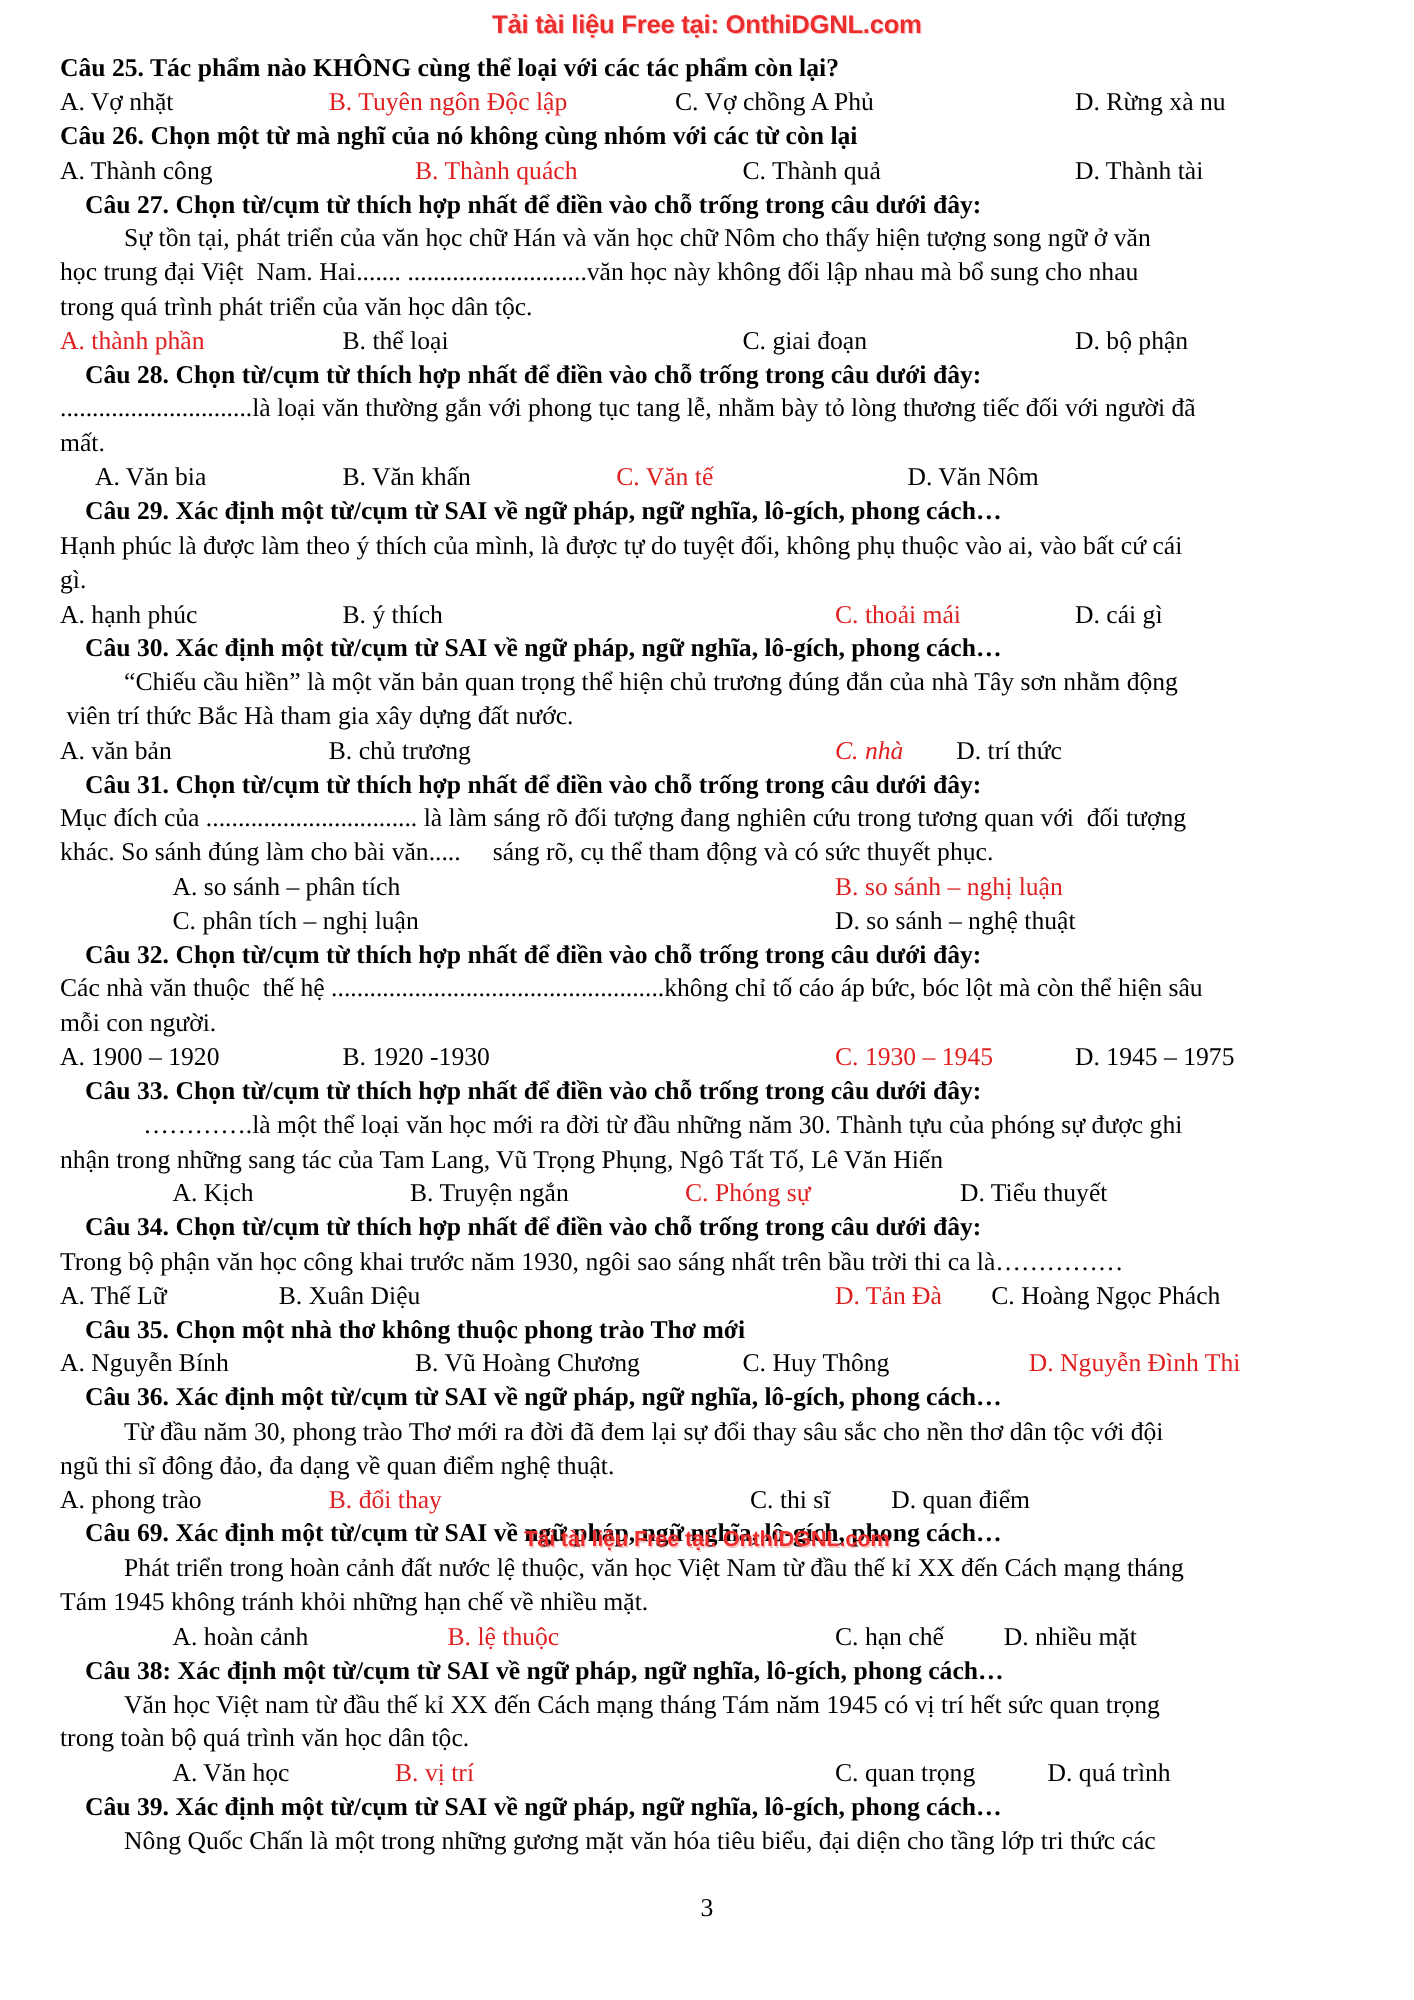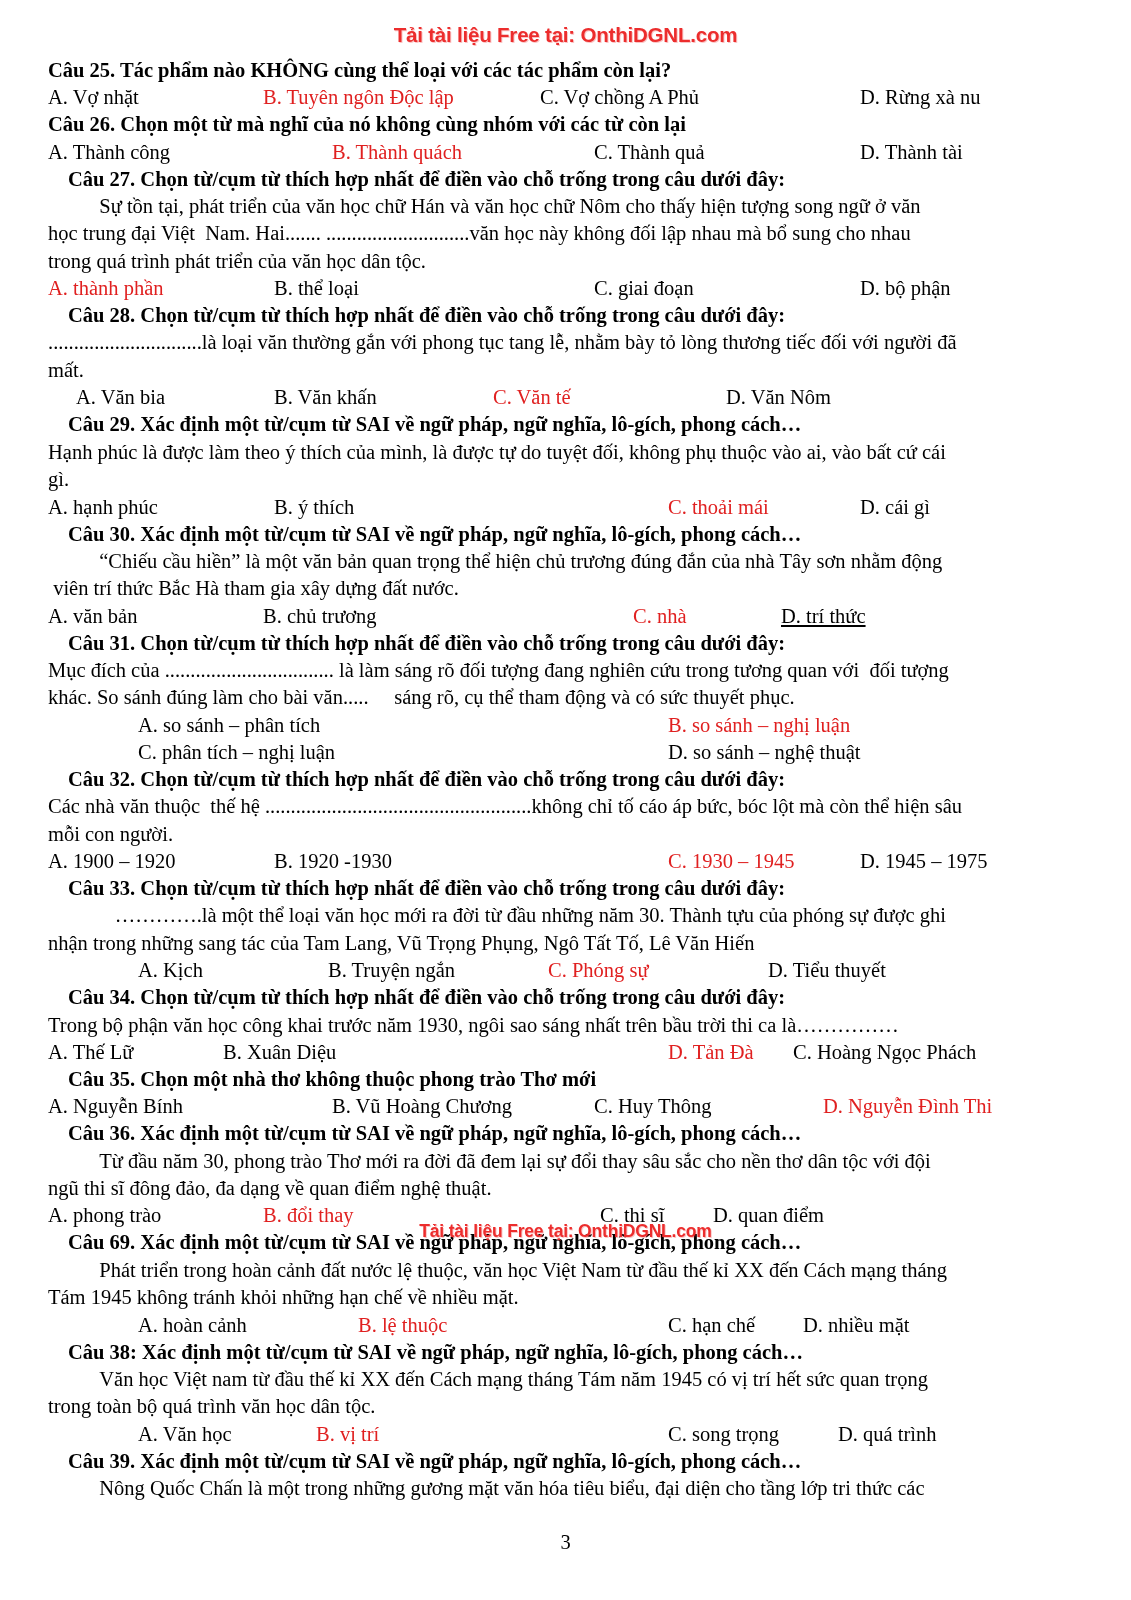--- a/index.html
+++ b/index.html
@@ -14,21 +14,21 @@
     color: #000000;
     overflow: hidden;
     position: relative;
   }
 
   .page {
     position: relative;
     width: 1131px;
     height: 1256px;
     box-sizing: border-box;
-    padding: 15px 48px;
+    padding: 0 48px;
     border-radius: 16px;
   }
 
   
   .wm {
     text-align: center;
     font-family: "Liberation Sans", "DejaVu Sans", sans-serif;
     font-weight: bold;
     color: #ec2d2d;
     letter-spacing: -0.2px;
@@ -117,21 +117,21 @@
       <div>
         <div class="q-head indent">Câu 29. Xác định một từ/cụm từ SAI về ngữ pháp, ngữ nghĩa, lô-gích, phong cách…</div>
         <div class="body-line">Hạnh phúc là được làm theo ý thích của mình, là được tự do tuyệt đối, không phụ thuộc vào ai, vào bất cứ cái</div>
         <div class="body-line">gì.</div>
         <div class="ans-row"><span class="ans" style="left: 0px;">A. hạnh phúc</span><span class="ans" style="left: 226px;">B. ý thích</span><span class="ans red" style="left: 620px;">C. thoải mái</span><span class="ans" style="left: 812px;">D. cái gì</span></div>
       </div>
       <div>
         <div class="q-head indent">Câu 30. Xác định một từ/cụm từ SAI về ngữ pháp, ngữ nghĩa, lô-gích, phong cách…</div>
         <div class="body-line">          “Chiếu cầu hiền” là một văn bản quan trọng thể hiện chủ trương đúng đắn của nhà Tây sơn nhằm động</div>
         <div class="body-line"> viên trí thức Bắc Hà tham gia xây dựng đất nước.</div>
-        <div class="ans-row"><span class="ans" style="left: 0px;">A. văn bản</span><span class="ans" style="left: 215px;">B. chủ trương</span><span class="ans red" style="left: 585px;">C. nhà</span><span class="ans" style="left: 733px; text-decoration: underline;">D. trí thức</span></div>
+        <div class="ans-row"><span class="ans" style="left: 0px;">A. văn bản</span><span class="ans" style="left: 215px;">B. chủ trương</span><span class="ans red" style="left: 620px; font-style: italic;">C. nhà</span><span class="ans" style="left: 717px;">D. trí thức</span></div>
       </div>
       <div>
         <div class="q-head indent">Câu 31. Chọn từ/cụm từ thích hợp nhất để điền vào chỗ trống trong câu dưới đây:</div>
         <div class="body-line">Mục đích của ................................. là làm sáng rõ đối tượng đang nghiên cứu trong tương quan với  đối tượng</div>
         <div class="body-line">khác. So sánh đúng làm cho bài văn.....     sáng rõ, cụ thể tham động và có sức thuyết phục.</div>
         <div class="ans-row"><span class="ans" style="left: 90px;">A. so sánh – phân tích</span><span class="ans red" style="left: 620px;">B. so sánh – nghị luận</span></div>
         <div class="ans-row"><span class="ans" style="left: 90px;">C. phân tích – nghị luận</span><span class="ans" style="left: 620px;">D. so sánh – nghệ thuật</span></div>
       </div>
       <div>
         <div class="q-head indent">Câu 32. Chọn từ/cụm từ thích hợp nhất để điền vào chỗ trống trong câu dưới đây:</div>
@@ -163,21 +163,21 @@
       <div>
         <div class="q-head indent">Câu 69. Xác định một từ/cụm từ SAI về ngữ pháp, ngữ nghĩa, lô-gích, phong cách…</div>
         <div class="body-line">          Phát triển trong hoàn cảnh đất nước lệ thuộc, văn học Việt Nam từ đầu thế kỉ XX đến Cách mạng tháng</div>
         <div class="body-line">Tám 1945 không tránh khỏi những hạn chế về nhiều mặt.</div>
         <div class="ans-row"><span class="ans" style="left: 90px;">A. hoàn cảnh</span><span class="ans red" style="left: 310px;">B. lệ thuộc</span><span class="ans" style="left: 620px;">C. hạn chế</span><span class="ans" style="left: 755px;">D. nhiều mặt</span></div>
       </div>
       <div>
         <div class="q-head indent">Câu 38: Xác định một từ/cụm từ SAI về ngữ pháp, ngữ nghĩa, lô-gích, phong cách…</div>
         <div class="body-line">          Văn học Việt nam từ đầu thế kỉ XX đến Cách mạng tháng Tám năm 1945 có vị trí hết sức quan trọng</div>
         <div class="body-line">trong toàn bộ quá trình văn học dân tộc.</div>
-        <div class="ans-row"><span class="ans" style="left: 90px;">A. Văn học</span><span class="ans red" style="left: 268px;">B. vị trí</span><span class="ans" style="left: 620px;">C. song trọng</span><span class="ans" style="left: 790px;">D. quá trình</span></div>
+        <div class="ans-row"><span class="ans" style="left: 90px;">A. Văn học</span><span class="ans red" style="left: 268px;">B. vị trí</span><span class="ans" style="left: 620px;">C. quan trọng</span><span class="ans" style="left: 790px;">D. quá trình</span></div>
       </div>
       <div>
         <div class="q-head indent">Câu 39. Xác định một từ/cụm từ SAI về ngữ pháp, ngữ nghĩa, lô-gích, phong cách…</div>
         <div class="body-line">          Nông Quốc Chấn là một trong những gương mặt văn hóa tiêu biểu, đại diện cho tầng lớp tri thức các</div>
       </div>
     </div>
 
   <div class="pagenum">3</div>
 
   <div class="wm wm-bottom">Tải tài liệu Free tại: OnthiDGNL.com</div>

